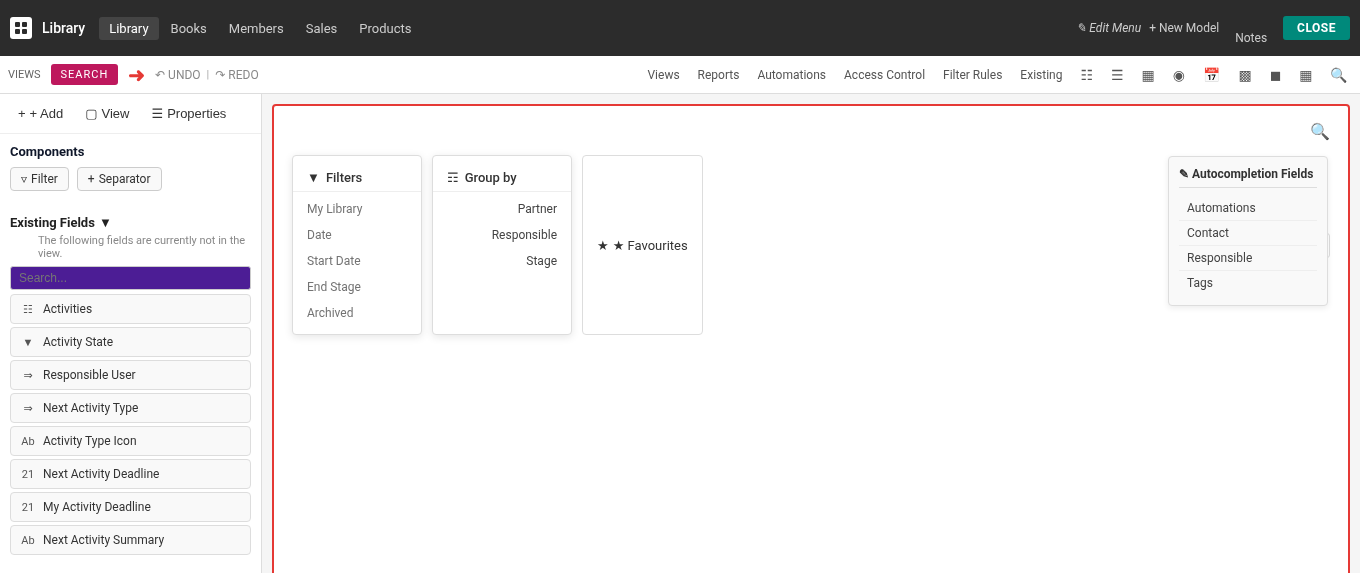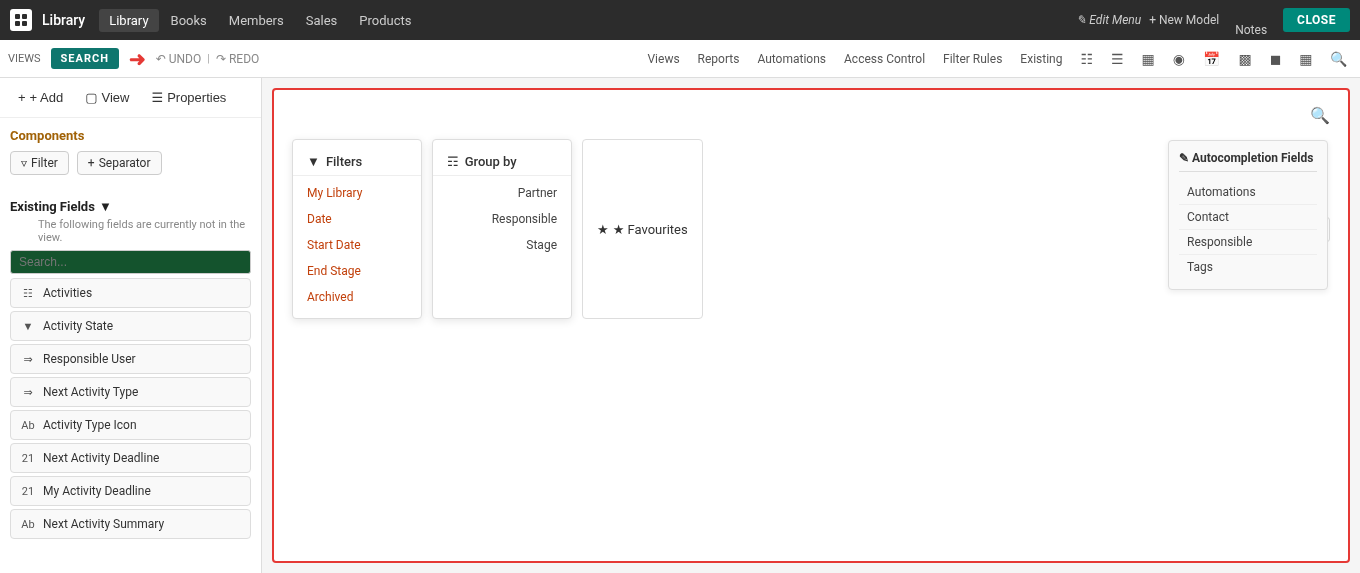--- a/index.html
+++ b/index.html
@@ -1,81 +1,81 @@
 <!DOCTYPE html>
 <html><head>
   <meta charset="utf-8">
   <style>
     * { box-sizing: border-box; margin: 0; padding: 0; }
     body { font-family: -apple-system, BlinkMacSystemFont, 'Segoe UI', Roboto, sans-serif; font-size: 13px; background: #f0f0f0; overflow: hidden; width: 1360px; height: 573px; }
 
     
     .top-nav {
       display: flex; align-items: center; background: #2c2c2c; color: #fff;
-      height: 40px; padding: 0 10px; gap: 6px;
+      height: 56px; padding: 0 10px; gap: 6px;
     }
     .top-nav .logo { width: 22px; height: 22px; background: #fff; border-radius: 3px; display: flex; align-items: center; justify-content: center; margin-right: 4px; }
     .top-nav .logo svg { width: 14px; height: 14px; }
     .top-nav .nav-links { display: flex; gap: 2px; flex: 1; }
     .top-nav .nav-link { color: #ccc; padding: 4px 10px; border-radius: 3px; cursor: pointer; font-size: 13px; }
     .top-nav .nav-link:hover, .top-nav .nav-link.active { background: #444; color: #fff; }
     .top-nav .right-actions { display: flex; align-items: center; gap: 8px; margin-left: auto; }
     .top-nav .edit-menu { color: #ccc; font-size: 12px; cursor: pointer; display: flex; align-items: center; gap: 4px; font-style: italic; }
     .top-nav .new-model { color: #ccc; font-size: 12px; cursor: pointer; display: flex; align-items: center; gap: 4px; }
     .top-nav .notes-btn { color: #ccc; font-size: 12px; cursor: pointer; padding: 4px 8px; margin-top: 20px; }
     .top-nav .close-btn { background: #00897b; color: #fff; font-size: 12px; font-weight: bold; padding: 5px 14px; border-radius: 3px; cursor: pointer; letter-spacing: 0.5px; }
 
     
     .toolbar {
       display: flex; align-items: center; background: #fff; border-bottom: 1px solid #ddd;
       height: 38px; padding: 0 8px; gap: 6px;
     }
     .toolbar .views-label { font-size: 11px; color: #666; text-transform: uppercase; margin-right: 4px; }
-    .toolbar .search-btn { background: #0f766e; color: #fff; font-size: 11px; font-weight: bold; padding: 4px 10px; border-radius: 3px; cursor: pointer; letter-spacing: 1px; }
+    .toolbar .search-btn { background: #be185d; color: #fff; font-size: 11px; font-weight: normal; padding: 4px 10px; border-radius: 3px; cursor: pointer; letter-spacing: 1px; }
     .toolbar .right-toolbar { display: flex; align-items: center; gap: 10px; margin-left: auto; color: #555; font-size: 12px; }
     .toolbar .right-toolbar span { cursor: pointer; padding: 2px 4px; }
 
     
     .main-layout { display: flex; height: calc(573px - 78px); }
 
     
     .sidebar { width: 262px; min-width: 262px; background: #fff; border-right: 1px solid #ddd; overflow-y: auto; display: flex; flex-direction: column; }
     .sidebar-actions { display: flex; align-items: center; gap: 6px; padding: 8px 10px; border-bottom: 1px solid #eee; }
     .sidebar-actions .add-btn { display: flex; align-items: center; gap: 4px; font-size: 13px; color: #333; cursor: pointer; padding: 4px 8px; border: none; background: none; }
     .sidebar-actions .view-btn { display: flex; align-items: center; gap: 4px; font-size: 13px; color: #333; cursor: pointer; padding: 4px 8px; border: none; background: none; }
     .sidebar-actions .props-btn { display: flex; align-items: center; gap: 4px; font-size: 13px; color: #333; cursor: pointer; padding: 4px 8px; border: none; background: none; }
 
     .components-section { padding: 10px; }
-    .components-title { font-size: 13px; font-weight: bold; color: #a16207; margin-bottom: 8px; }
+    .components-title { font-size: 13px; font-weight: bold; color: #0f172a; margin-bottom: 8px; }
     .components-row { display: flex; gap: 8px; margin-bottom: 8px; }
     .component-chip { display: flex; align-items: center; gap: 4px; border: 1px solid #ccc; border-radius: 4px; padding: 4px 10px; font-size: 12px; color: #333; cursor: pointer; background: #f9f9f9; }
 
     .existing-fields { padding: 6px 10px; }
     .existing-fields-title { font-size: 13px; font-weight: bold; color: #222; margin-bottom: 4px; display: flex; align-items: center; gap: 4px; }
     .existing-fields-desc { font-size: 11px; color: #888; margin-bottom: 6px; margin-left: 28px; }
-    .search-field { width: 100%; padding: 4px 8px; border: 1px solid #ccc; border-radius: 3px; font-size: 12px; color: #999; background: #14532d; margin-bottom: 4px; }
+    .search-field { width: 100%; padding: 4px 8px; border: 1px solid #ccc; border-radius: 3px; font-size: 12px; color: #999; background: #4c1d95; margin-bottom: 4px; }
 
     .field-item { display: flex; align-items: center; gap: 6px; padding: 5px 8px; border: 1px solid #ddd; border-radius: 4px; margin-bottom: 3px; background: #f9f9f9; cursor: pointer; font-size: 12px; color: #333; }
     .field-item .field-icon { width: 18px; height: 18px; display: flex; align-items: center; justify-content: center; font-size: 11px; color: #555; flex-shrink: 0; }
 
     
     .content-area { flex: 1; padding: 10px; position: relative; background: #f5f5f5; }
     .content-inner { background: #fff; border: 2px solid #e53935; border-radius: 4px; height: 100%; position: relative; padding: 10px; }
 
     
     .content-search { display: flex; justify-content: flex-end; padding: 6px 8px; }
     .content-search-icon { color: #666; font-size: 16px; cursor: pointer; }
 
     
     .filter-row { display: flex; gap: 10px; padding: 8px; position: relative; }
 
     
     .filters-dropdown { background: #fff; border: 1px solid #ddd; border-radius: 4px; padding: 8px 0; min-width: 130px; box-shadow: 0 2px 8px rgba(0,0,0,0.1); }
     .filters-header { display: flex; align-items: center; gap: 6px; padding: 6px 14px; font-size: 13px; font-weight: 500; color: #333; border-bottom: 1px solid #eee; margin-bottom: 4px; }
-    .filter-item { padding: 6px 14px; font-size: 12px; color: #c2410c; cursor: pointer; }
+    .filter-item { padding: 6px 14px; font-size: 12px; color: #737373; cursor: pointer; }
 
     
     .groupby-dropdown { background: #fff; border: 1px solid #ddd; border-radius: 4px; padding: 8px 0; min-width: 140px; box-shadow: 0 2px 8px rgba(0,0,0,0.1); }
     .groupby-header { display: flex; align-items: center; gap: 6px; padding: 6px 14px; font-size: 13px; font-weight: 500; color: #333; border-bottom: 1px solid #eee; margin-bottom: 4px; }
     .groupby-item { padding: 6px 14px; font-size: 12px; color: #444; cursor: pointer; text-align: right; }
 
     
     .favourites-btn { display: flex; align-items: center; gap: 4px; padding: 6px 14px; font-size: 13px; color: #333; cursor: pointer; border: 1px solid #ddd; border-radius: 4px; background: #fff; }
 
     

